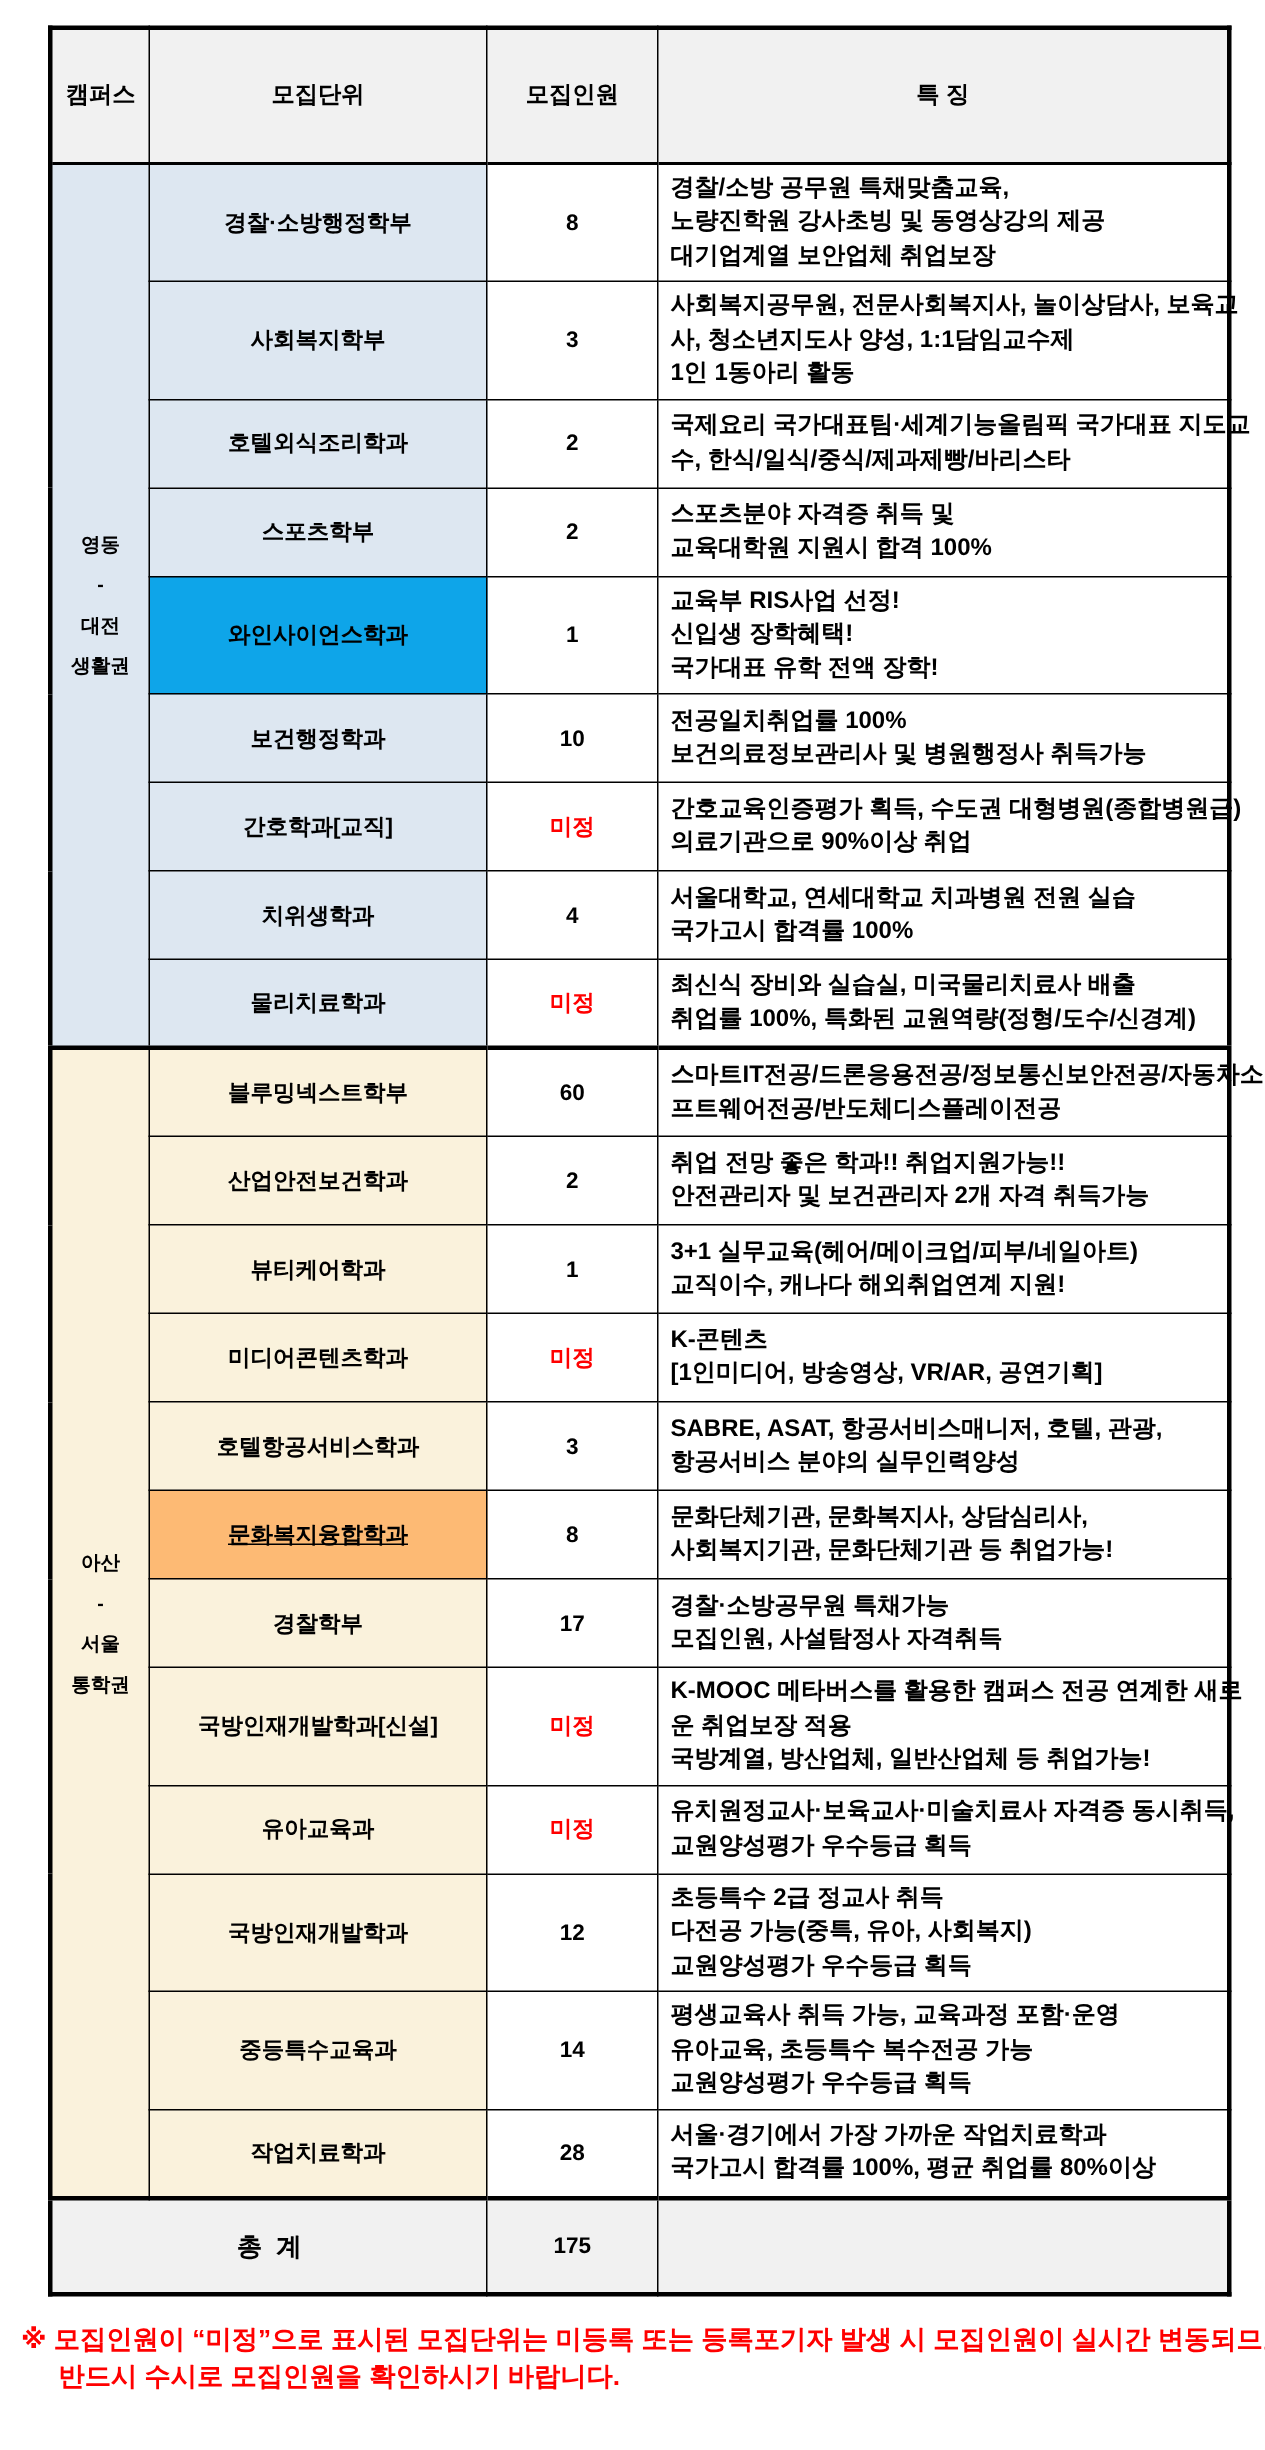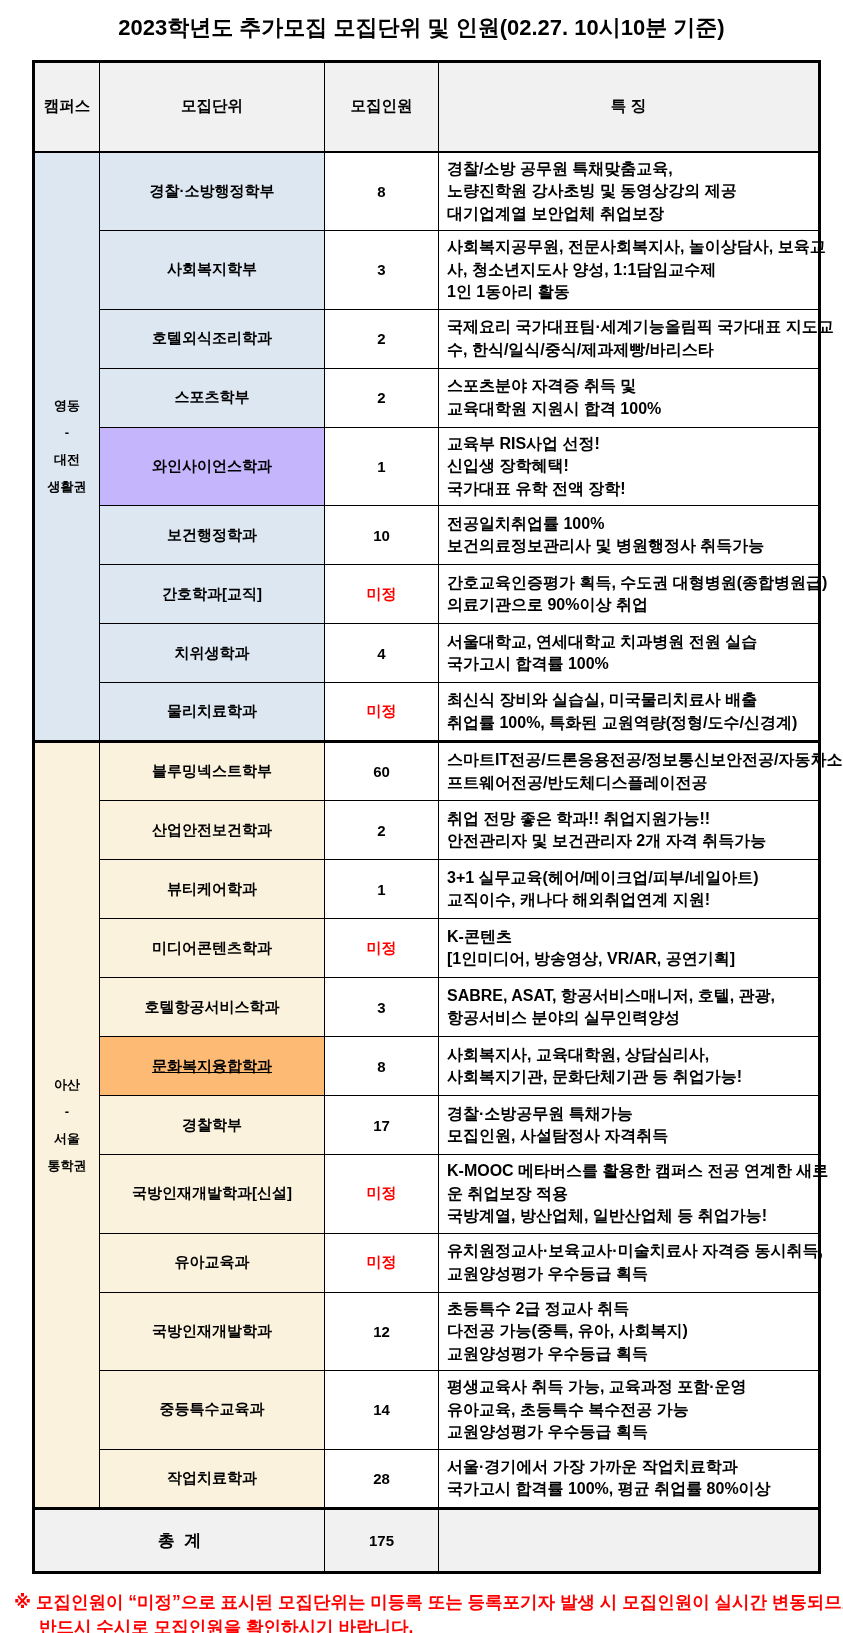--- a/index.html
+++ b/index.html
@@ -89,21 +89,20 @@
     font-size:17.5px;
     line-height:25.5px;
     white-space:nowrap;
   }
   .note-line.cont{padding-left:25px;}
 </style>
 </head>
 <body>
 
 <div class="page">
-  <h1 class="title">2023학년도 추가모집 모집단위 및 인원(02.27. 10시10분 기준)</h1>
 
   <table class="recruit-table">
     <colgroup>
       <col style="width:66px">
       <col style="width:225px">
       <col style="width:114px">
       <col style="width:381px">
     </colgroup>
     <thead>
       <tr>
@@ -148,21 +147,21 @@
         </tr>
         <tr class="body-row lines-2">
           <td class="unit-cell" style="background: rgb(221, 231, 241);">스포츠학부</td>
           <td class="quota-cell">2</td>
           <td class="features-cell">
             <div class="feature-line">스포츠분야 자격증 취득 및</div>
             <div class="feature-line">교육대학원 지원시 합격 100%</div>
           </td>
         </tr>
         <tr class="body-row lines-3">
-          <td class="unit-cell" style="background: #c4b5fd;">와인사이언스학과</td>
+          <td class="unit-cell" style="background: #0ea5e9;">와인사이언스학과</td>
           <td class="quota-cell">1</td>
           <td class="features-cell">
             <div class="feature-line">교육부 RIS사업 선정!</div>
             <div class="feature-line">신입생 장학혜택!</div>
             <div class="feature-line">국가대표 유학 전액 장학!</div>
           </td>
         </tr>
         <tr class="body-row lines-2">
           <td class="unit-cell" style="background: rgb(221, 231, 241);">보건행정학과</td>
           <td class="quota-cell">10</td>
@@ -238,21 +237,21 @@
           <td class="quota-cell">3</td>
           <td class="features-cell">
             <div class="feature-line">SABRE, ASAT, 항공서비스매니저, 호텔, 관광,</div>
             <div class="feature-line">항공서비스 분야의 실무인력양성</div>
           </td>
         </tr>
         <tr class="body-row lines-2">
           <td class="unit-cell" style="background: #fdba74; text-decoration: underline;">문화복지융합학과</td>
           <td class="quota-cell">8</td>
           <td class="features-cell">
-            <div class="feature-line">사회복지사, 교육대학원, 상담심리사,</div>
+            <div class="feature-line">문화단체기관, 문화복지사, 상담심리사,</div>
             <div class="feature-line">사회복지기관, 문화단체기관 등 취업가능!</div>
           </td>
         </tr>
         <tr class="body-row lines-2">
           <td class="unit-cell" style="background: rgb(250, 242, 220);">경찰학부</td>
           <td class="quota-cell">17</td>
           <td class="features-cell">
             <div class="feature-line">경찰·소방공무원 특채가능</div>
             <div class="feature-line">모집인원, 사설탐정사 자격취득</div>
           </td>

